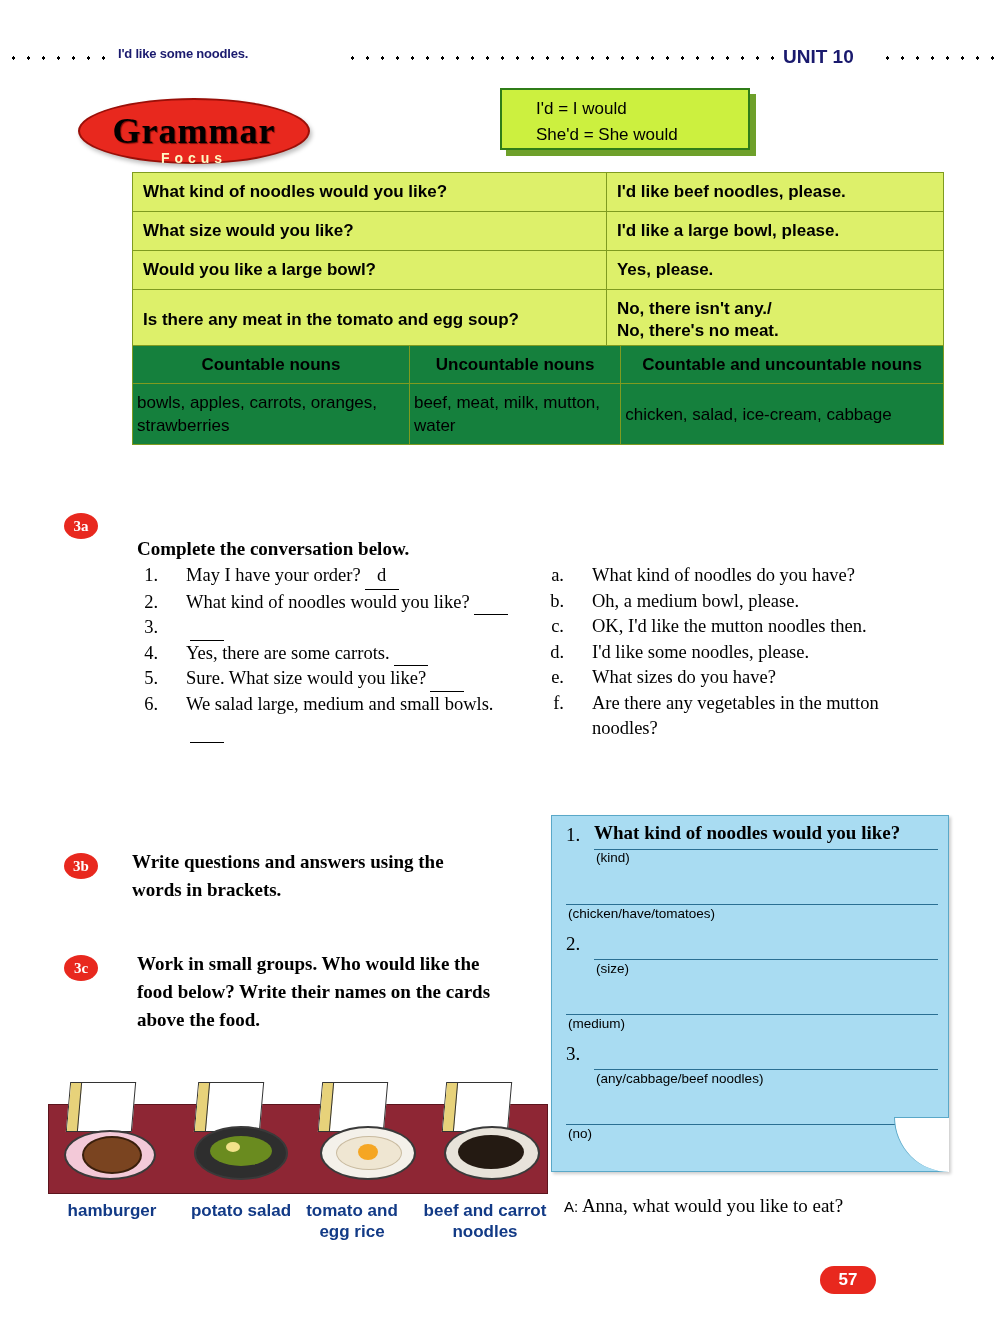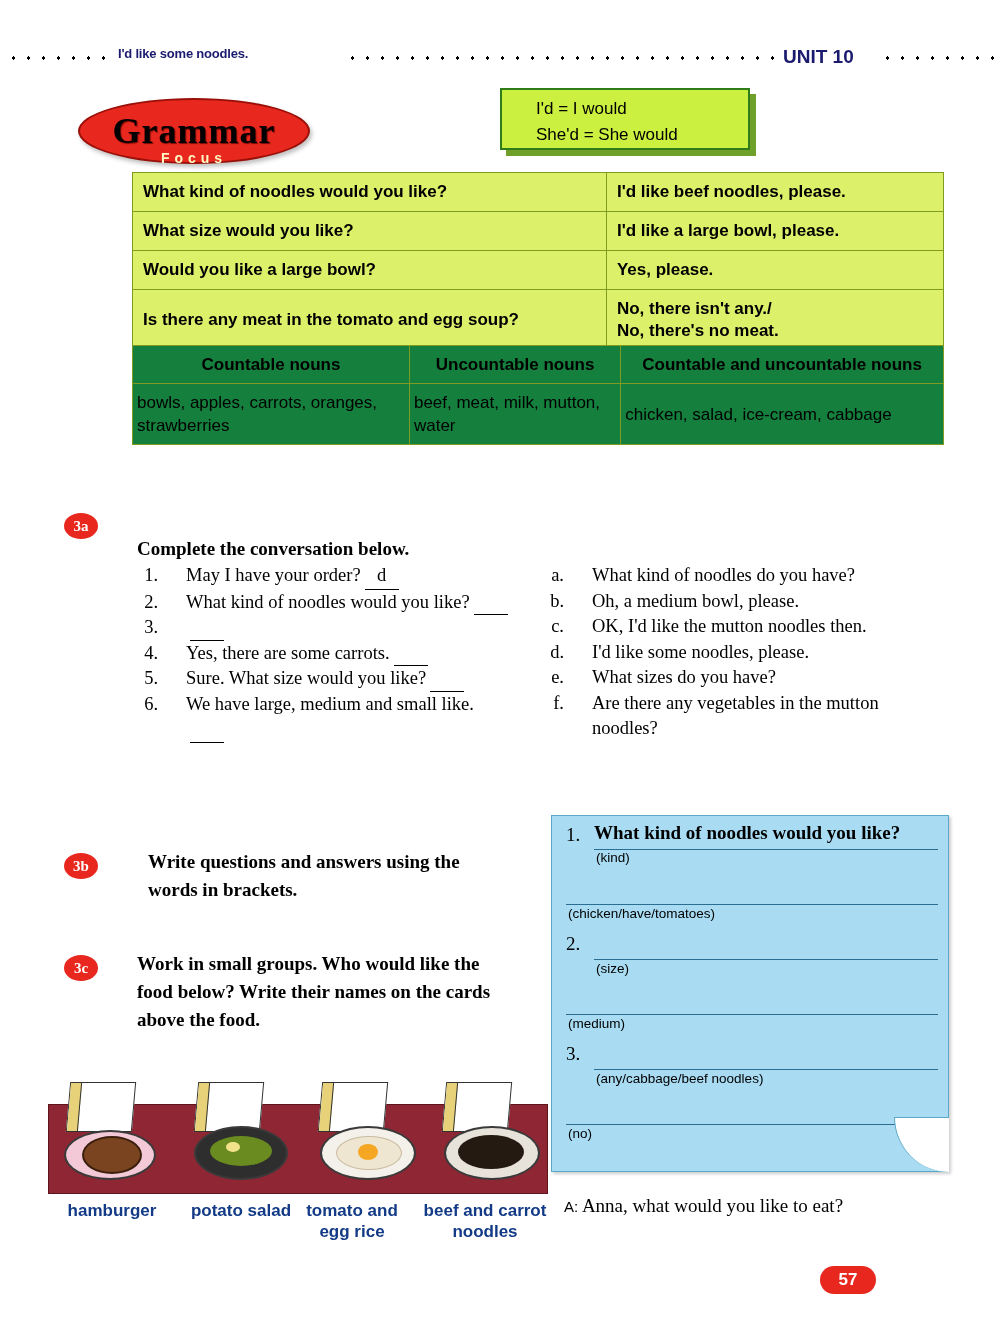--- a/index.html
+++ b/index.html
@@ -425,21 +425,21 @@
   </div>
   <div class="li">
     <span class="num">5.</span>
     <span class="txt">
       <span>Sure. What size would you like?</span><span class="blank"></span>
     </span>
   </div>
   <div class="li">
     <span class="num">6.</span>
     <span class="txt">
-      <span>We have large, medium and small like.</span><span class="blank"></span>
+      <span>We salad large, medium and small bowls.</span><span class="blank"></span>
     </span>
   </div>
 </div>
 
 <div class="list-right">
   <div class="li">
     <span class="num">a.</span>
     <span class="txt">What kind of noodles do you have?</span>
   </div>
   <div class="li">
@@ -458,21 +458,21 @@
     <span class="num">e.</span>
     <span class="txt">What sizes do you have?</span>
   </div>
   <div class="li">
     <span class="num">f.</span>
     <span class="txt">Are there any vegetables in the mutton noodles?</span>
   </div>
 </div>
 
 <div class="marker" style="left:64px; top:853px;">3b</div>
-<div class="task-text" style="left:148px; top:848px; width:360px;">Write questions and answers using the words in brackets.</div>
+<div class="task-text" style="left:132px; top:848px; width:360px;">Write questions and answers using the words in brackets.</div>
 
 <div class="marker" style="left:64px; top:955px;">3c</div>
 <div class="task-text" style="left:137px; top:950px; width:380px;">Work in small groups. Who would like the food below? Write their names on the cards above the food.</div>
 
 <div class="card">
   <div class="card-num" style="left:14px; top:8px;">1.</div>
   <div class="card-answer" style="left:42px; top:6px;">What kind of noodles would you like?</div>
   <div class="card-rule" style="left:42px; top:33px; width:344px;"></div>
   <div class="card-hint" style="left:44px; top:34px;">(kind)</div>
 

